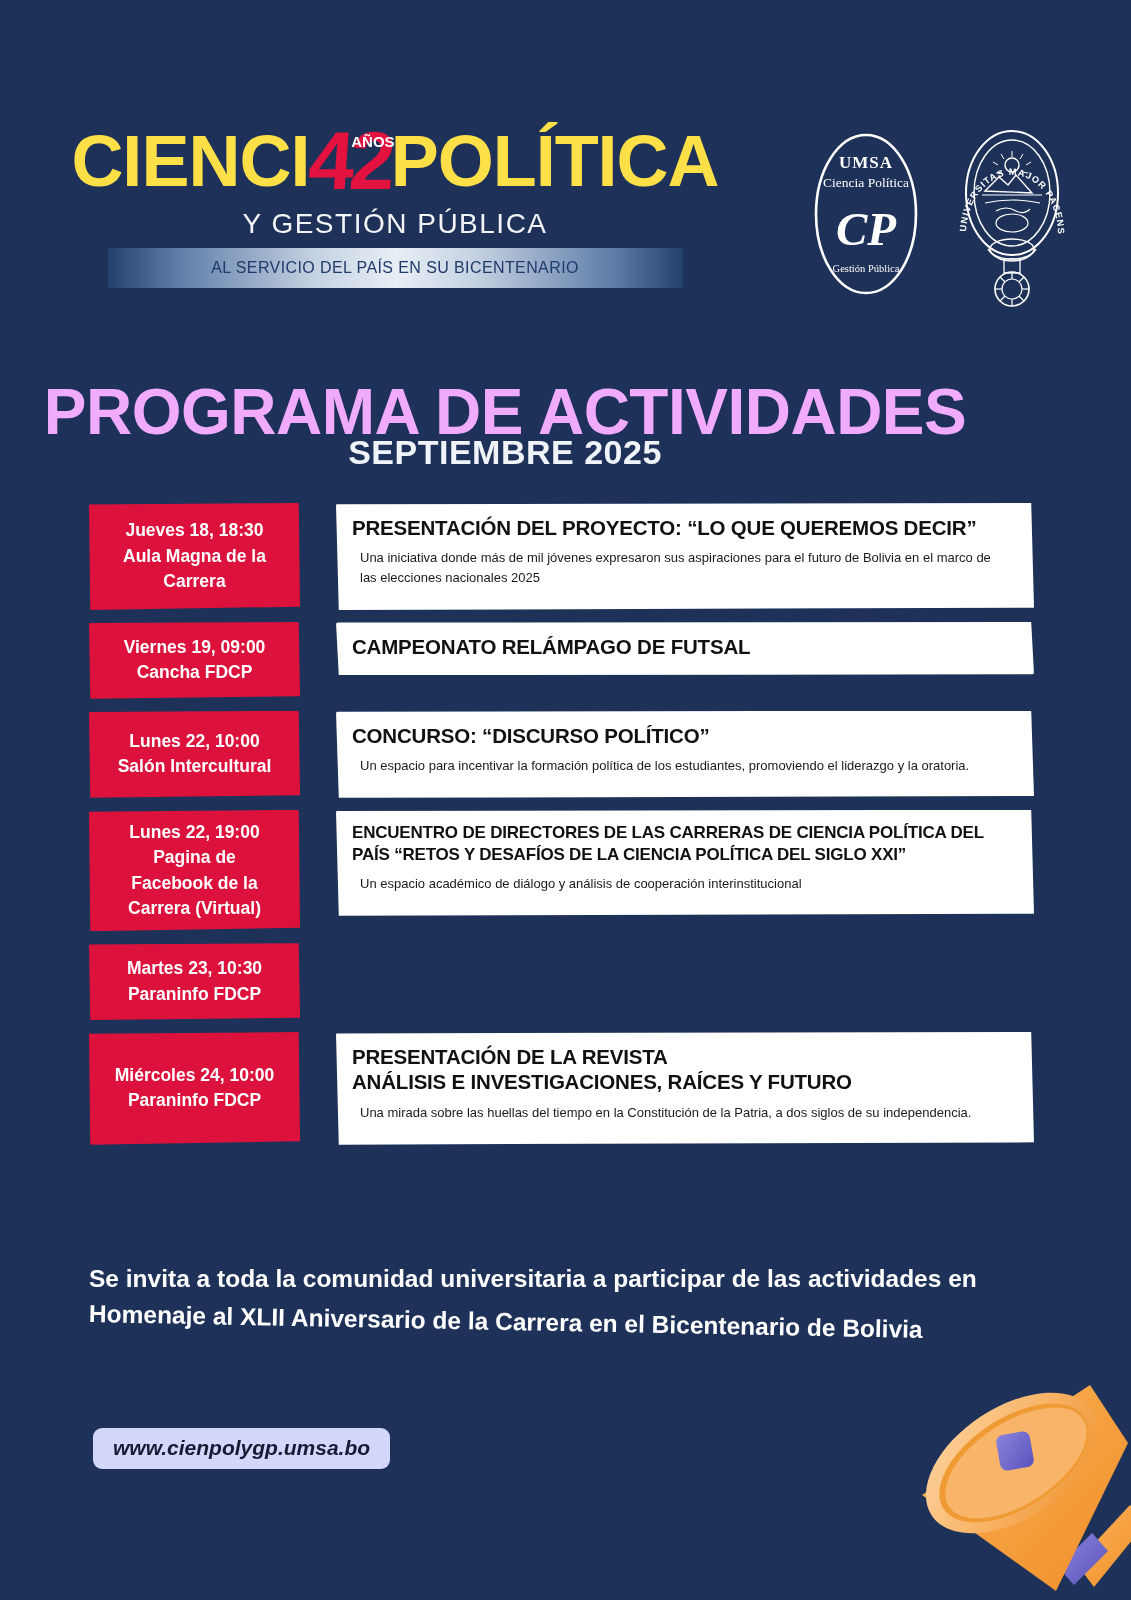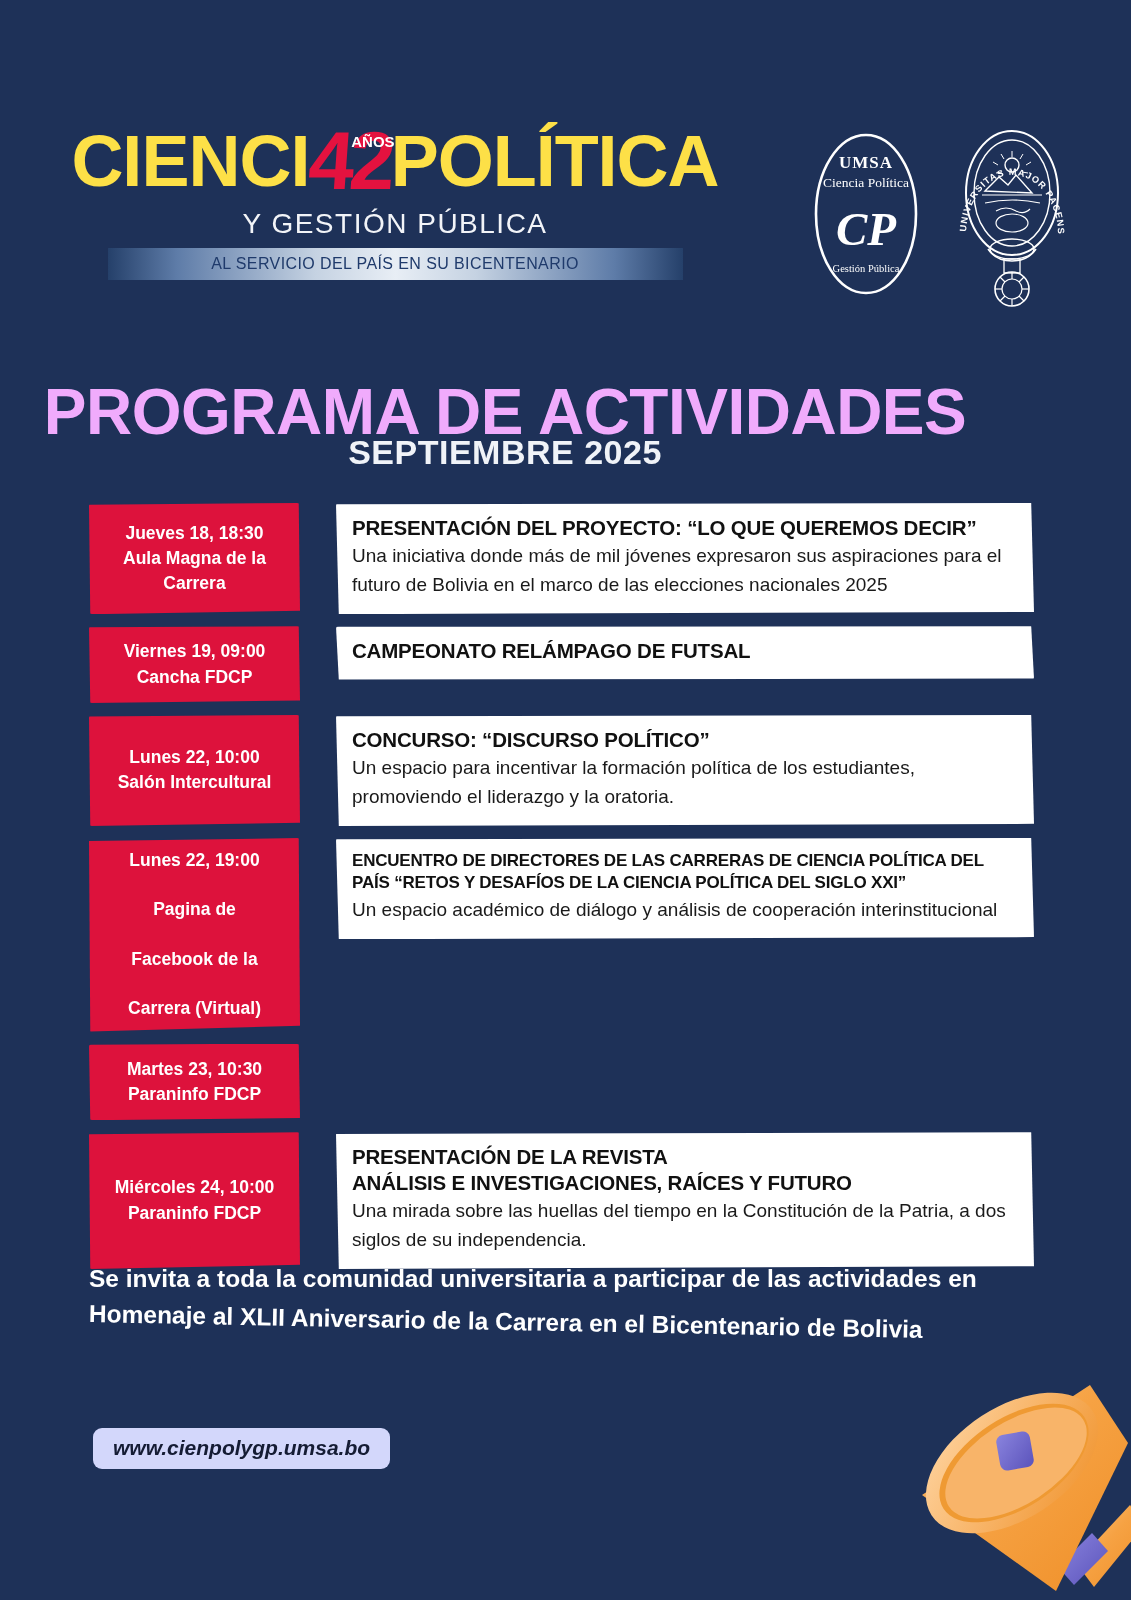--- a/index.html
+++ b/index.html
@@ -36,21 +36,21 @@
   .anios{
     position:absolute;right:-4px;top:14px;
     font-size:15px;font-weight:bold;color:#ffffff;
     letter-spacing:0px;line-height:1;
   }
   .brand-line2{
     text-align:center;font-size:28px;color:#f2f4f8;
     letter-spacing:1.5px;margin-top:4px;font-weight:400;
   }
   .brand-bar{
-    position:relative;margin:8px auto 0;width:575px;height:32px;
+    position:relative;margin:8px auto 0;width:575px;height:40px;
     background:linear-gradient(90deg,#25406a 0%, #5e7ca8 12%, #c5d2e2 36%, #e8eef5 50%, #c5d2e2 64%, #5e7ca8 88%, #25406a 100%);
     display:flex;align-items:center;justify-content:center;
   }
   .brand-bar span{
     font-size:16px;letter-spacing:0.4px;color:#1f3a6b;font-weight:500;
   }
 
   
   .logo-umsa{position:absolute;left:813px;top:132px;width:106px;height:165px;}
   .logo-escudo{position:absolute;left:952px;top:113px;width:120px;height:205px;}
@@ -71,33 +71,33 @@
   .when{
     flex:0 0 211px;background:#dd123c;color:#ffffff;
     padding:13px 8px;text-align:center;
     font-size:17.5px;font-weight:bold;line-height:1.45;
     border-radius:3px;
     clip-path: polygon(0% 1.5%, 99.4% 0%, 100% 97%, 0.6% 100%);
     box-sizing:border-box;
     align-self:stretch;
     display:flex;flex-direction:column;justify-content:center;
   }
-  .when.tall{padding:10px 8px;gap:24px;}
+  .when.tall{padding:10px 8px;}
   .card{
     flex:0 0 698px;margin-left:36px;background:#ffffff;color:#101010;
     padding:12px 16px 14px 16px;border-radius:3px;box-sizing:border-box;
     clip-path: polygon(0% 1.2%, 99.6% 0%, 100% 98%, 0.4% 100%);
   }
   .card h3{
     margin:0 0 2px 0;font-size:20.5px;font-weight:bold;line-height:1.24;
     letter-spacing:-0.2px;color:#111;
   }
   .card h3.small{font-size:17px;line-height:1.3;}
   .card p{
-    margin:0;font-size:19px;line-height:1.52;color:#1a1a1a;font-weight:400;
+    margin:8px;font-size:13px;line-height:1.52;color:#1a1a1a;font-weight:400;
   }
 
   
   .invite{
     position:absolute;left:89px;top:1262px;width:945px;
     font-size:24.5px;font-weight:bold;color:#ffffff;line-height:1.42;
   }
   .invite .l2{display:block;transform:rotate(1.1deg);transform-origin:left center;}
 
   

